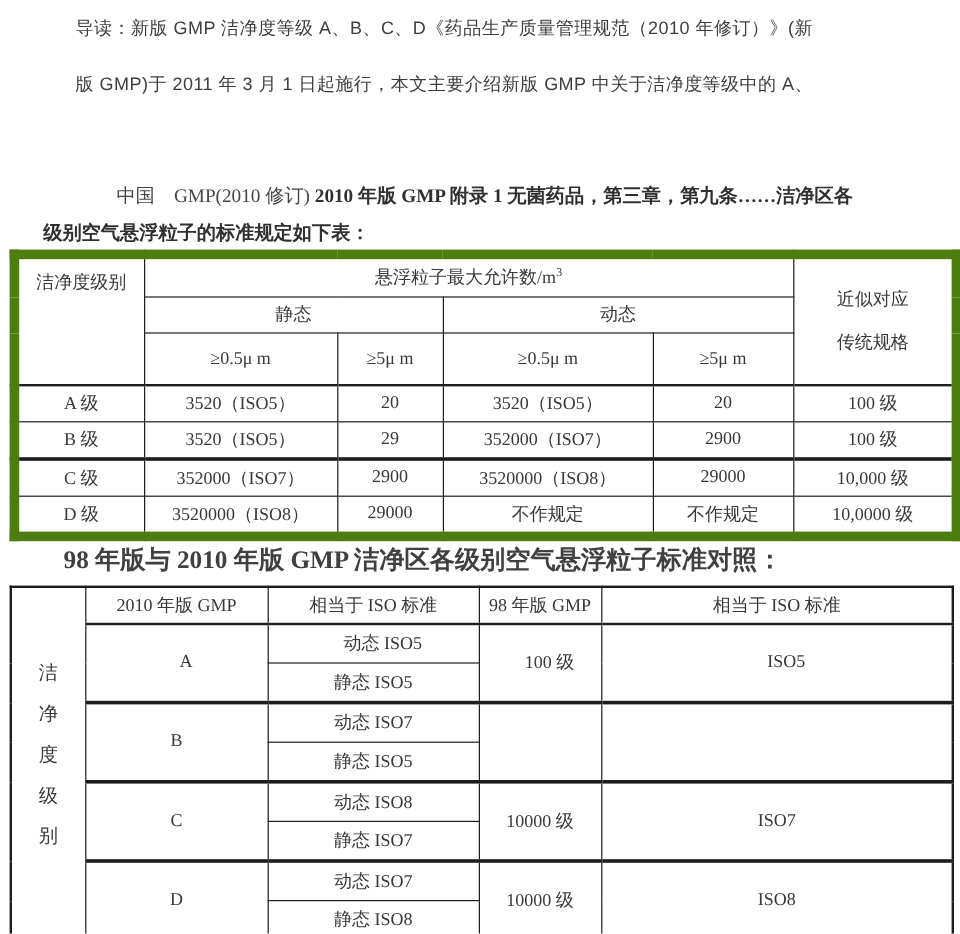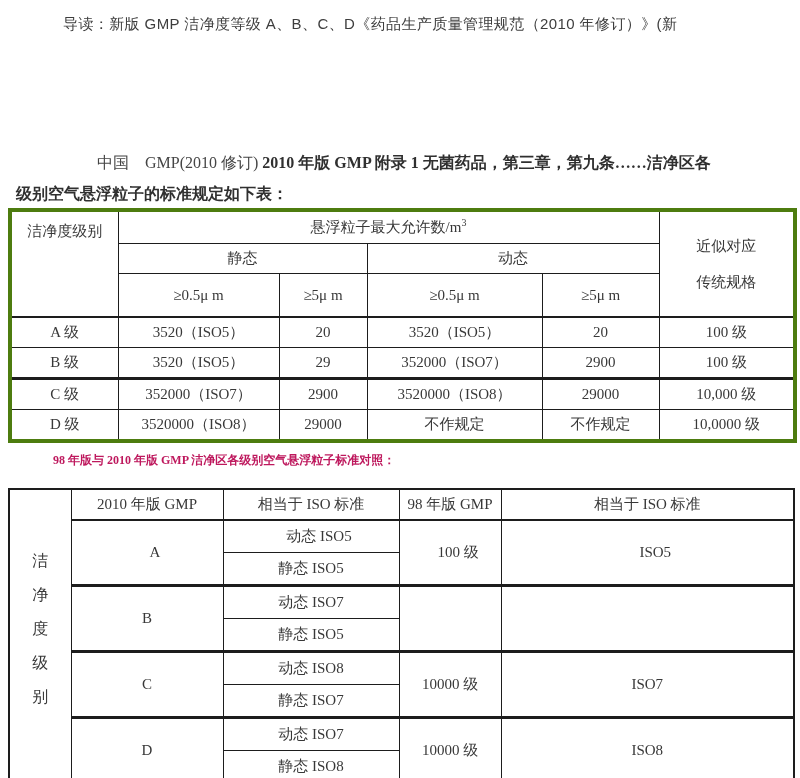--- a/index.html
+++ b/index.html
@@ -13,34 +13,34 @@
     font-family:"Liberation Sans","DejaVu Sans",sans-serif;
     font-size:15px; color:#3d3d3d; letter-spacing:0.4px;
   }
   .intro .line { height:47px; line-height:47px; white-space:nowrap; }
   
   .caption1-l1 {
     position:absolute; left:97px; top:153px; font-size:16px; white-space:nowrap; color:#454545;
   }
   .caption1-l1 .bold { font-weight:bold; color:#303030;font-family:Liberation Serif, serif; }
   .caption1-l2 {
-    position:absolute; left:16px; top:184px; font-size:16px; font-weight:bold; color:#303030; white-space:nowrap;
+    position:absolute; left:36px; top:184px; font-size:16px; font-weight:bold; color:#303030; white-space:nowrap;
   }
   .caption2 {
-    position:absolute; left:53px; top:452px; font-size:12px; font-weight:bold; color:#be185d; white-space:nowrap;text-align:center;
+    position:absolute; left:53px; top:452px; font-size:21px; font-weight:bold; color:#404040; white-space:nowrap;text-align:center;
   }
   
   table { border-collapse:collapse; table-layout:fixed; }
   td, th {
     border:1px solid #1d1d1d; text-align:center; vertical-align:middle;
     font-size:15px; font-weight:normal; color:#383838; padding:0; overflow:hidden;
   }
   
   .t1-wrap { position:absolute; left:8px; top:208px; }
-  #t1 { width:785px; border:4px solid #4d7c0f; }
+  #t1 { width:785px; border:8px solid #4d7c0f; }
   #t1 .h1 td, #t1 .h1 th { height:31px; }
   #t1 .h2 td, #t1 .h2 th { height:29px; }
   #t1 .h3 td, #t1 .h3 th { height:42px; }
   #t1 .body td { height:29px;margin-top:29px; }
   #t1 tr.sepA td { border-top:2px solid #1d1d1d; }
   #t1 tr.sepC td { border-top:3px solid #1d1d1d; }
   #t1 .grade-head { vertical-align:top; padding-top:10px; }
   #t1 .trad-head div { line-height:36px; }
   sup { font-size:10px; vertical-align:super; line-height:0; }
   
@@ -53,20 +53,21 @@
   .vlabel {
     display:flex; flex-direction:column; align-items:center; justify-content:center;
     gap:13px; height:100%; font-size:16px; color:#383838; padding-bottom:14px; box-sizing:border-box;
   }
 </style>
 </head>
 <body>
 
 <div class="intro">
   <div class="line">导读：新版 GMP 洁净度等级 A、B、C、D《药品生产质量管理规范（2010 年修订）》(新</div>
+  <div class="line">版 GMP)于 2011 年 3 月 1 日起施行，本文主要介绍新版 GMP 中关于洁净度等级中的 A、</div>
 </div>
 
 <div class="caption1-l1">
   <span>中国　GMP(2010 修订) </span><span class="bold">2010 年版 GMP 附录 1 无菌药品，第三章，第九条……洁净区各</span>
 </div>
 <div class="caption1-l2">级别空气悬浮粒子的标准规定如下表：</div>
 
 <div class="t1-wrap">
 <table id="t1">
   <colgroup>

